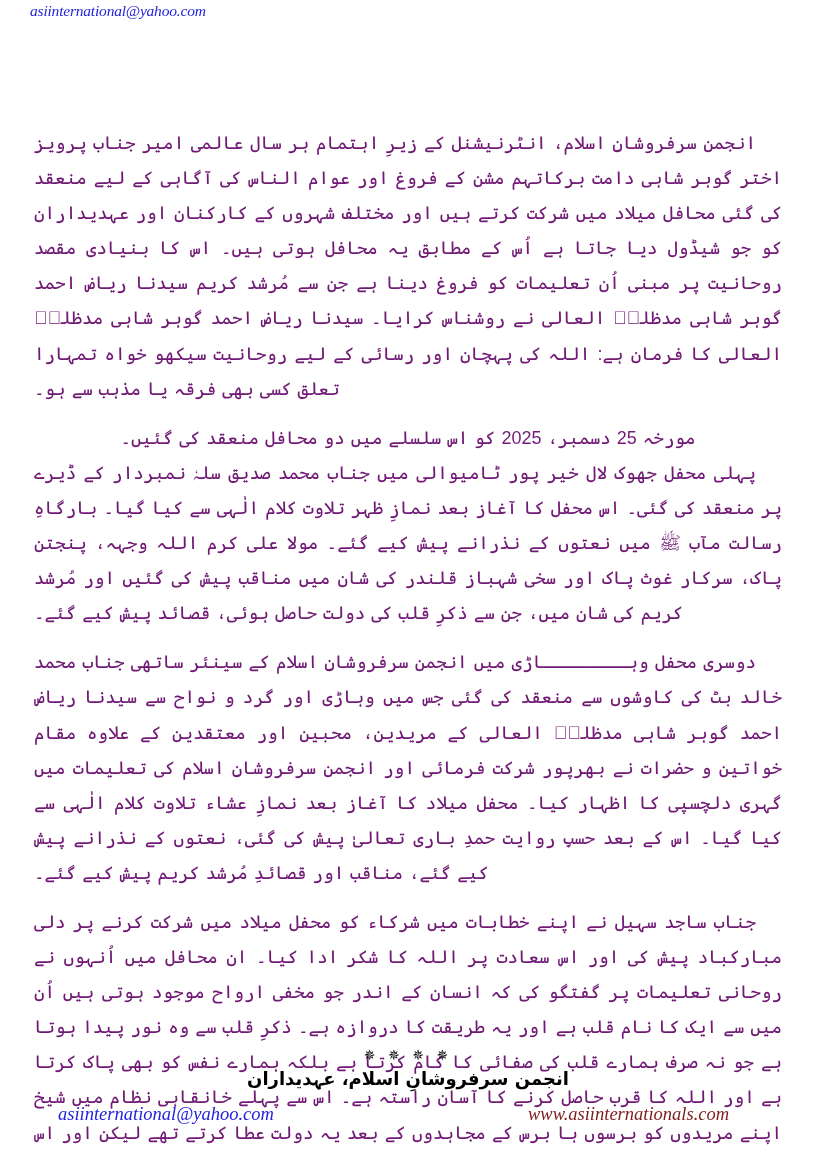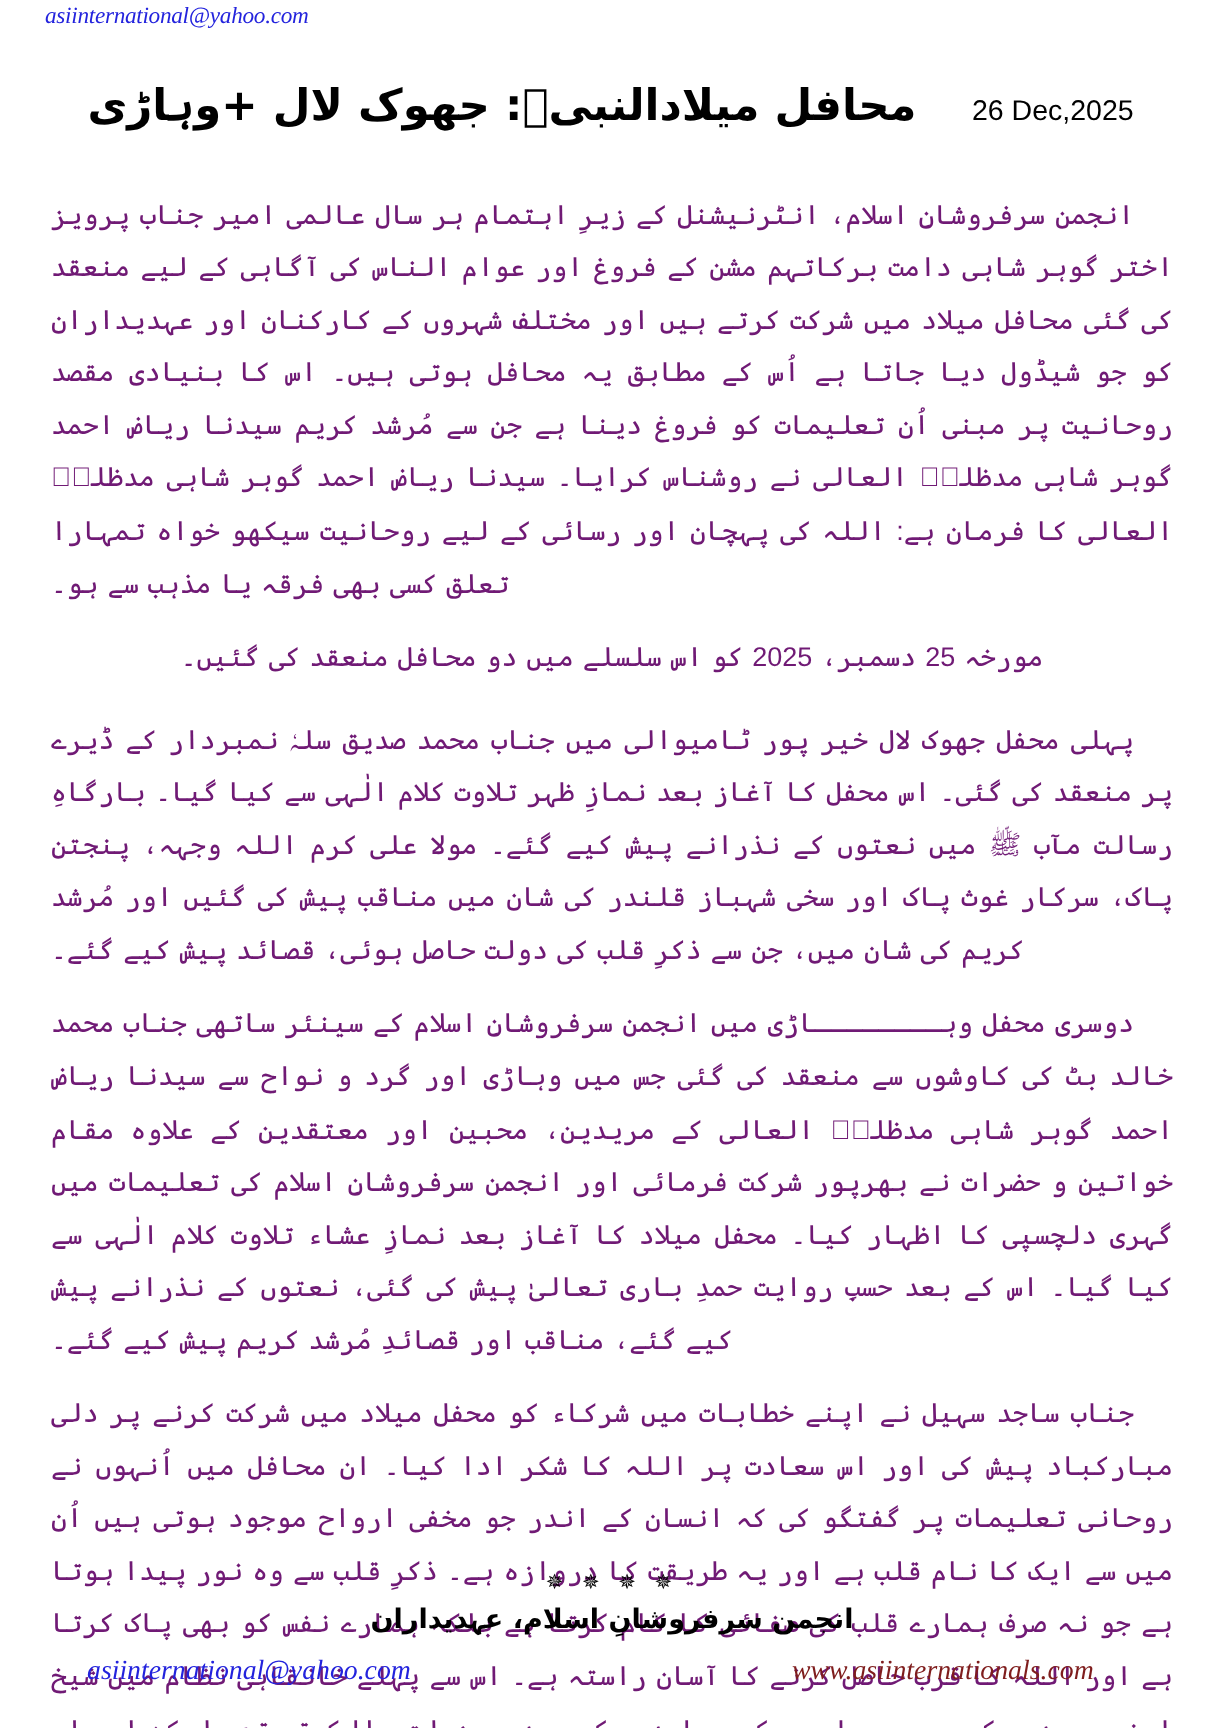--- a/index.html
+++ b/index.html
@@ -112,21 +112,21 @@
     font-size: 18px;
     line-height: 1.95;
     color: #701a75;
     text-indent: 26px;
     word-spacing: 1px;
   }
   p.para.center-short {
     text-align: center;
     text-align-last: center;
     text-indent: 0;
-    margin-bottom: 20px;
+    margin-bottom: 0;
   }
 
   
   .ornament-row {
     position: absolute;
     top: 1048px;
     left: 0;
     right: 0;
     text-align: center;
     font-size: 14px;
@@ -179,24 +179,20 @@
   }
 </style>
 </head>
 <body>
 
 <div class="page">
 
   <div class="header-email">asiinternational@yahoo.com</div>
 
 
-  <div class="title-row">
-    <div class="doc-title">محافل میلادالنبیؐ:  جھوک لال +وہاڑی</div>
-    <div class="doc-date">26 Dec,2025</div>
-  </div>
 
   <div class="body-area">
     <p class="para">انجمن سرفروشانِ اسلام، انٹرنیشنل کے زیرِ اہتمام ہر سال عالمی امیر جناب پرویز اختر گوہر شاہی دامت برکاتہم مشن کے فروغ اور عوام الناس کی آگاہی کے لیے منعقد کی گئی محافل میلاد میں شرکت کرتے ہیں اور مختلف شہروں کے کارکنان اور عہدیداران کو جو شیڈول دیا جاتا ہے اُس کے مطابق یہ محافل ہوتی ہیں۔  اس کا بنیادی مقصد روحانیت پر مبنی اُن تعلیمات کو فروغ دینا ہے جن سے مُرشد کریم سیدنا ریاض احمد گوہر شاہی مدظلہٗ العالی نے روشناس کرایا۔ سیدنا ریاض احمد گوہر شاہی مدظلہٗ العالی کا فرمان ہے: اللہ کی پہچان اور رسائی کے لیے روحانیت سیکھو خواہ تمہارا تعلق کسی بھی فرقہ یا مذہب سے ہو۔</p>
 
     <p class="para center-short">مورخہ 25 دسمبر، 2025 کو اس سلسلے میں دو محافل منعقد کی گئیں۔</p>
 
     <p class="para">پہلی محفل جھوک لال خیر پور ٹامیوالی میں جناب محمد صدیق سلہٗ نمبردار کے ڈیرے پر منعقد کی گئی۔ اس محفل کا آغاز بعد نمازِ ظہر تلاوت کلام الٰہی سے کیا گیا۔ بارگاہِ رسالت مآب ﷺ میں نعتوں کے نذرانے پیش کیے گئے۔ مولا علی کرم اللہ وجہہ، پنجتن پاک، سرکار غوث پاک اور سخی شہباز قلندر کی شان میں مناقب پیش کی گئیں اور مُرشد کریم کی شان میں، جن سے ذکرِ قلب کی دولت حاصل ہوئی، قصائد پیش کیے گئے۔</p>
 
     <p class="para">دوسری محفل وہــــــــاڑی میں انجمن سرفروشانِ اسلام کے سینئر ساتھی جناب محمد خالد بٹ کی کاوشوں سے منعقد کی گئی جس میں وہاڑی اور گرد و نواح سے سیدنا ریاض احمد گوہر شاہی مدظلہٗ العالی کے مریدین، محبین اور معتقدین کے علاوہ مقام خواتین و حضرات نے بھرپور شرکت فرمائی اور انجمن سرفروشانِ اسلام کی تعلیمات میں گہری دلچسپی کا اظہار کیا۔ محفل میلاد کا آغاز بعد نمازِ عشاء تلاوت کلام الٰہی سے کیا گیا۔ اس کے بعد حسبِ روایت حمدِ باری تعالیٰ پیش کی گئی،  نعتوں کے نذرانے پیش کیے گئے،  مناقب اور قصائدِ مُرشد کریم پیش کیے گئے۔</p>
 

